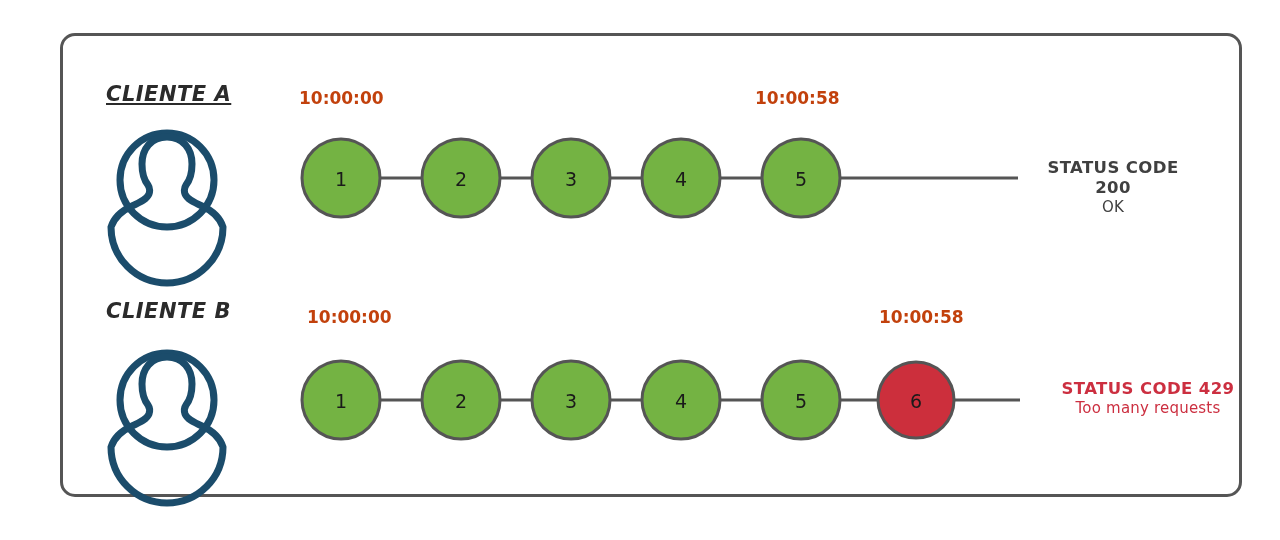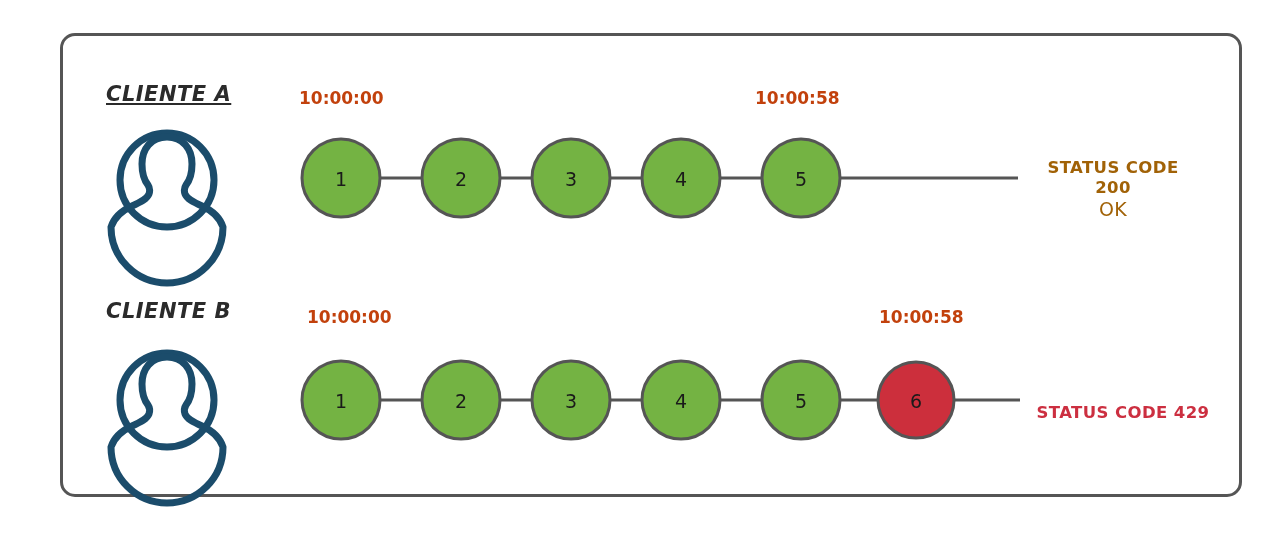--- a/index.html
+++ b/index.html
@@ -52,26 +52,26 @@
   }
   .status-main{
     font-family:"DejaVu Sans", sans-serif;
     font-size:16.5px;
     font-weight:600;
     letter-spacing:0.4px;
     display:block;
   }
   .status-sub{
     font-family:"DejaVu Sans", sans-serif;
-    font-size:19px;
+    font-size:15px;
     font-weight:500;
     letter-spacing:0.2px;
     display:block;
   }
-  .ok .status-main, .ok .status-sub{color:#a16207;}
+  .ok .status-main, .ok .status-sub{color:#404040;}
   .err .status-main, .err .status-sub{color:#cc2f40;}
 
   
   #graph{position:absolute;left:0;top:0;width:1280px;height:540px;pointer-events:none;}
   #graph .node-circle{pointer-events:auto;cursor:pointer;}
   .node-num{
     font-family:"DejaVu Sans", sans-serif;
     font-size:19px;
     fill:#1a1a1a;
     text-anchor:middle;
@@ -176,17 +176,18 @@
     <span class="status-main">STATUS CODE 200</span>
     <span class="status-sub">OK</span>
   </div>
 
   <div class="abs client-label" style="left:106px;top:299px;text-align:right;">CLIENTE B</div>
 
   <div class="abs timestamp" style="left:307px;top:307px;">10:00:00</div>
 
   <div class="abs timestamp" style="left:879px;top:307px;">10:00:58</div>
 
-  <div class="status-block err" style="left:1028px;top:379px;width:190px;margin-top:24px;">
+  <div class="status-block err" style="left:1053px;top:379px;width:190px;">
     <span class="status-main">STATUS CODE 429</span>
+    <span class="status-sub">Too many requests</span>
   </div>
 
 </div>
 
 </body></html>

